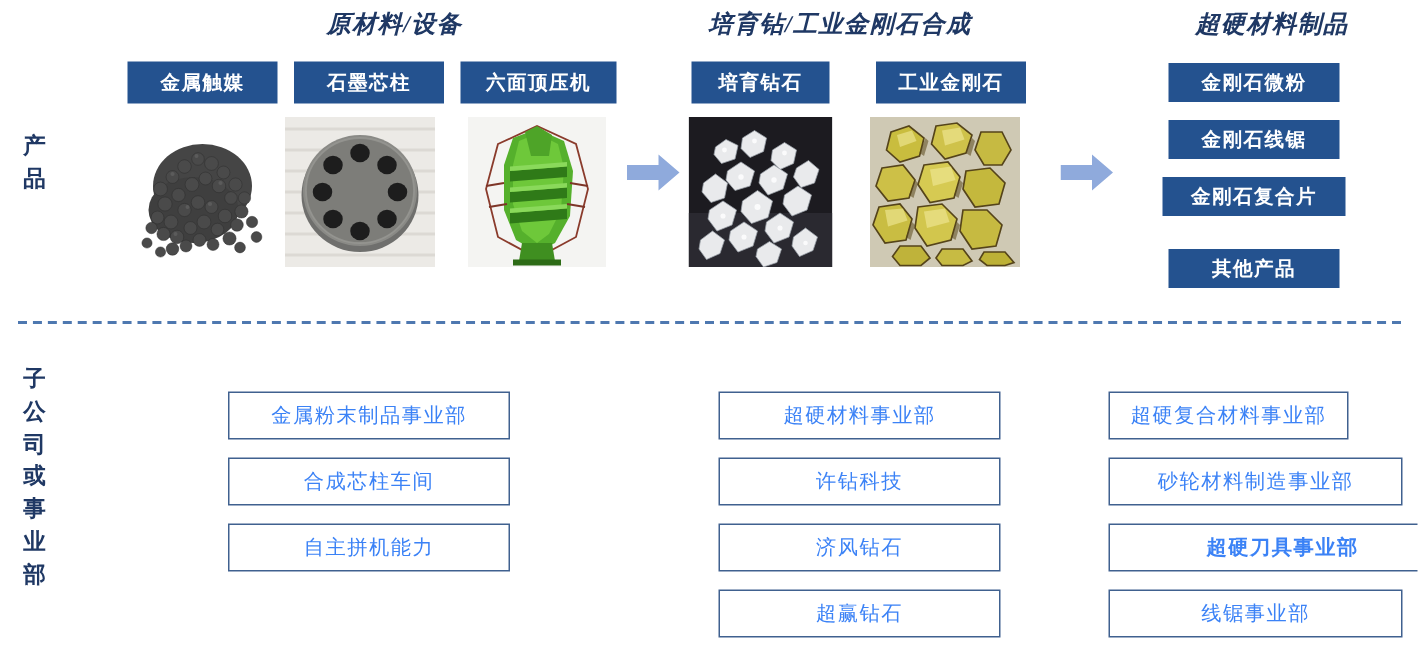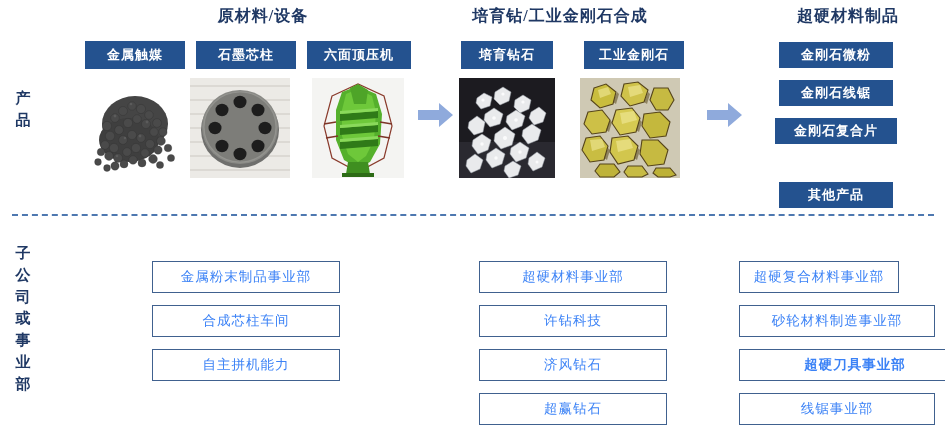--- a/index.html
+++ b/index.html
@@ -14,20 +14,21 @@
   
   .sec-title{
     position:absolute;
     font-family:"Liberation Serif","DejaVu Serif",serif;
     font-weight:700;
     font-size:16px;
     color:#1F3864;
     letter-spacing:1px;
     white-space:nowrap;
     text-align:center;
+    font-style:italic;
   }
 
   
   .vlabel{
     position:absolute;
     width:26px;
     font-weight:700;
     font-size:15px;
     color:#1F3864;
     line-height:1.45;
@@ -114,21 +115,21 @@
   <div class="chip" style="left:461px; top:41px; width:92px; height:28px;">培育钻石</div>
 
   <div class="chip" style="left:584px; top:41px; width:100px; height:28px;">工业金刚石</div>
 
   <div class="chip" style="left:779px; top:42px; width:114px; height:26px;">金刚石微粉</div>
 
   <div class="chip" style="left:779px; top:80px; width:114px; height:26px;">金刚石线锯</div>
 
   <div class="chip" style="left:775px; top:118px; width:122px; height:26px;">金刚石复合片</div>
 
-  <div class="chip" style="left:779px; top:166px; width:114px; height:26px;margin-top:16px;">其他产品</div>
+  <div class="chip" style="left:779px; top:166px; width:114px; height:26px;">其他产品</div>
 
   <div class="photo" style="left:85px; top:78px; width:100px; height:100px;">
     <svg viewBox="0 0 100 100" preserveAspectRatio="none" aria-hidden="true">
       <rect width="100" height="100" fill="#ffffff"></rect>
       <g fill="#3c3c3c">
         <ellipse cx="50" cy="46" rx="33" ry="28" fill="#454545"></ellipse>
         <ellipse cx="44" cy="62" rx="30" ry="22" fill="#3f3f3f"></ellipse>
       </g>
       <g fill="#4a4a4a" stroke="#2b2b2b" stroke-width="0.3">
         <circle cx="22" cy="48" r="4.6"></circle>

